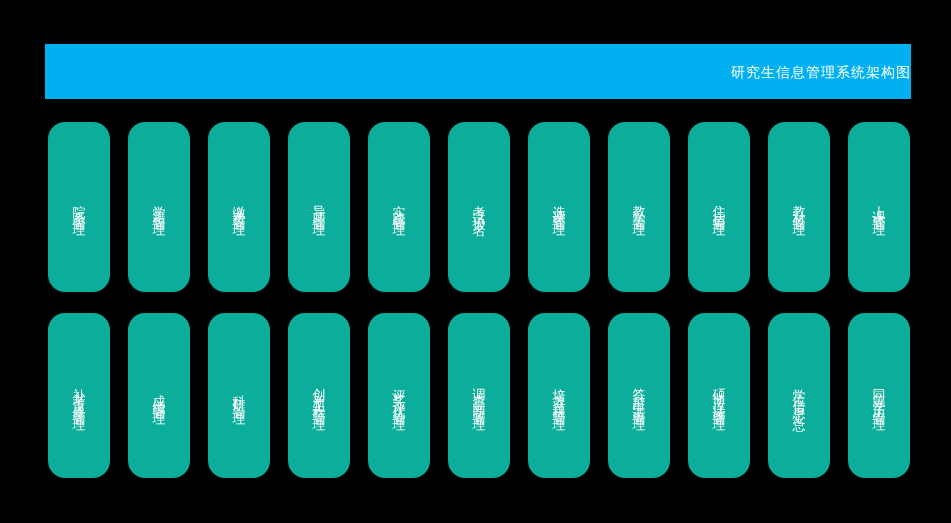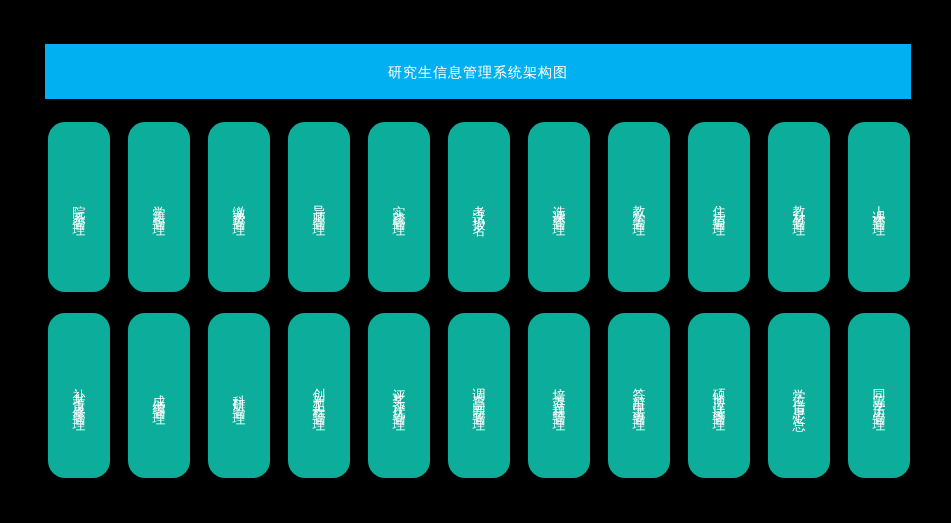--- a/index.html
+++ b/index.html
@@ -17,21 +17,21 @@
   }
   .title-bar {
     position: absolute;
     left: 45px;
     top: 44px;
     width: 866px;
     height: 55px;
     background: var(--header_bg, #00b0f0);
     display: flex;
     align-items: center;
-    justify-content: center;
+    justify-content: flex-end;
   }
   .title-text {
     color: var(--header_text, #ffffff);
     font-size: 14px;
     letter-spacing: 1px;
     line-height: 1;
   }
   .row {
     position: absolute;
     left: 48px;

